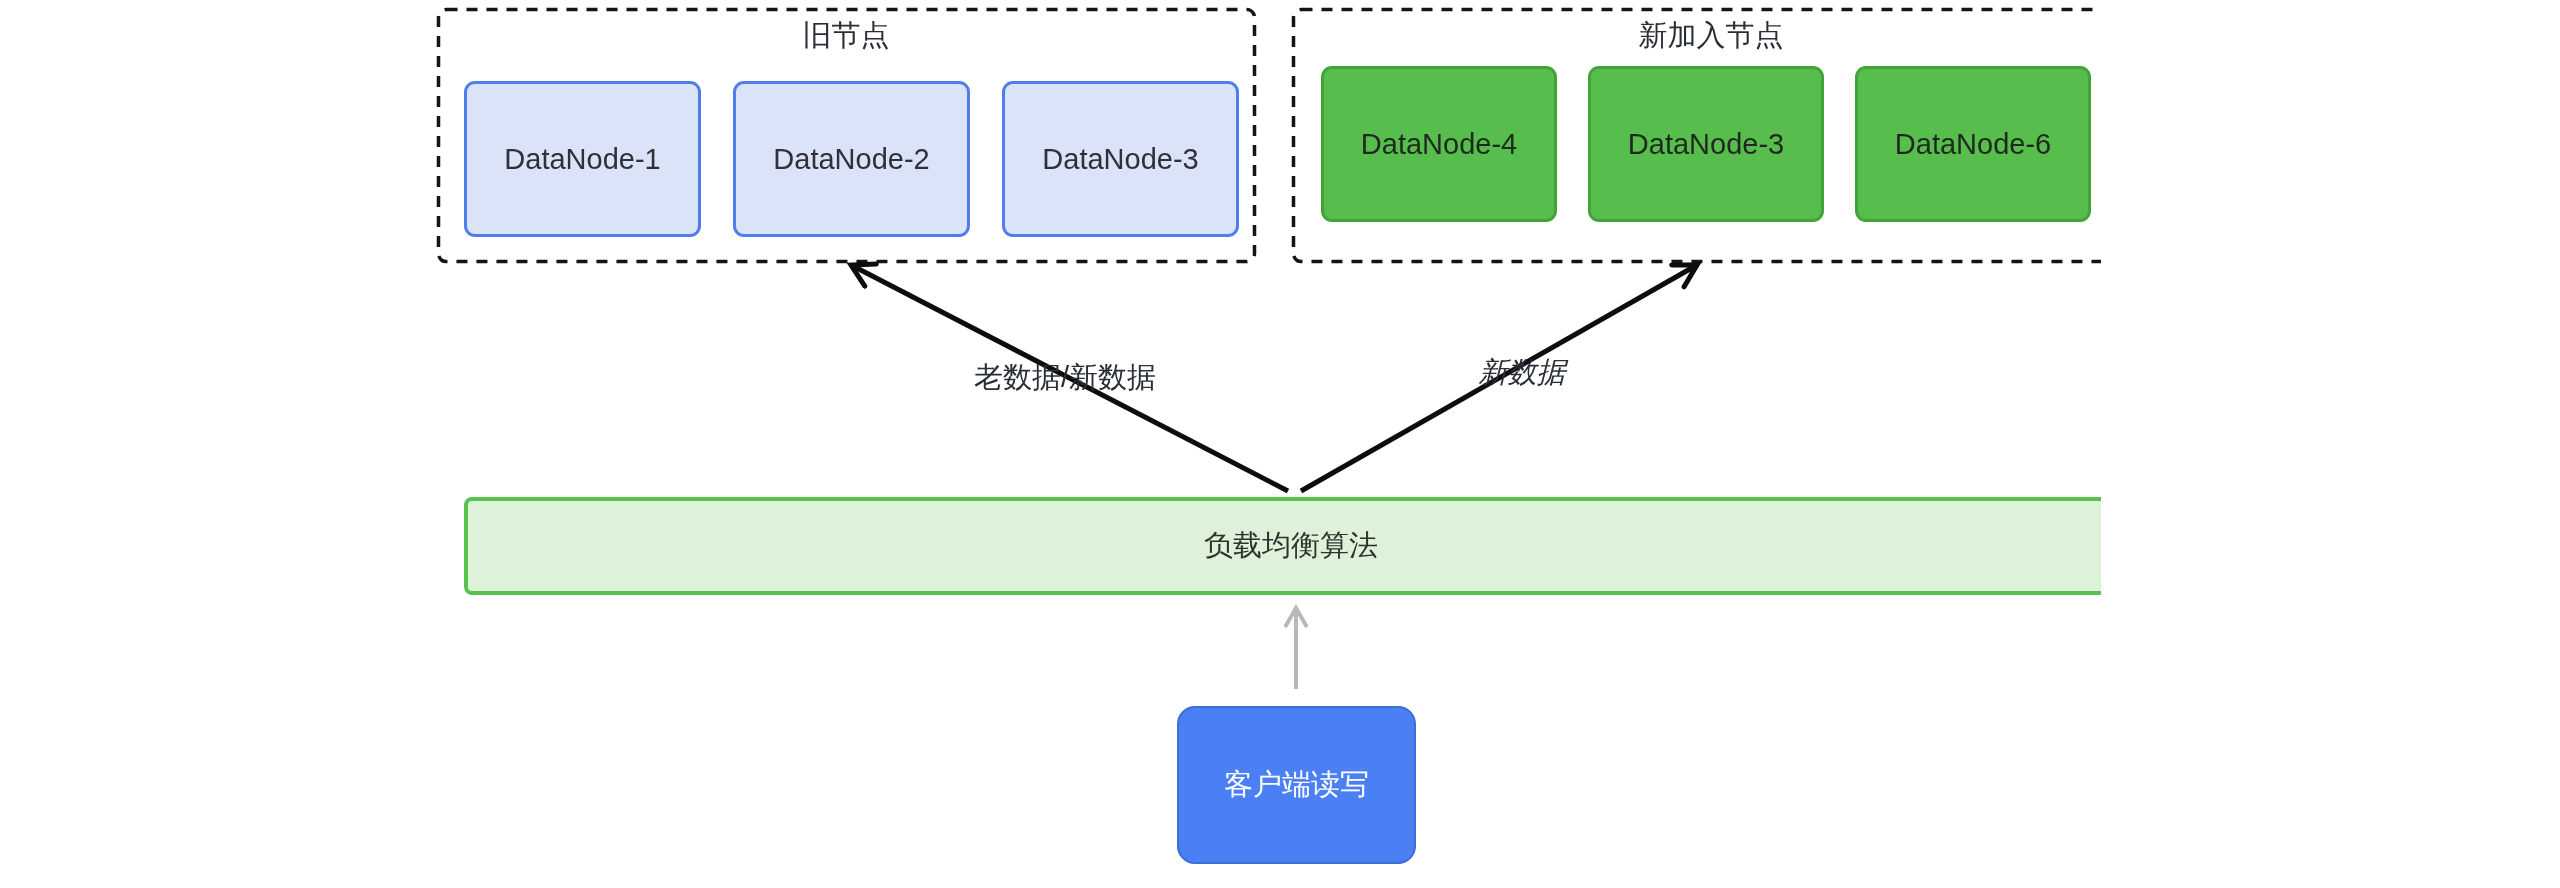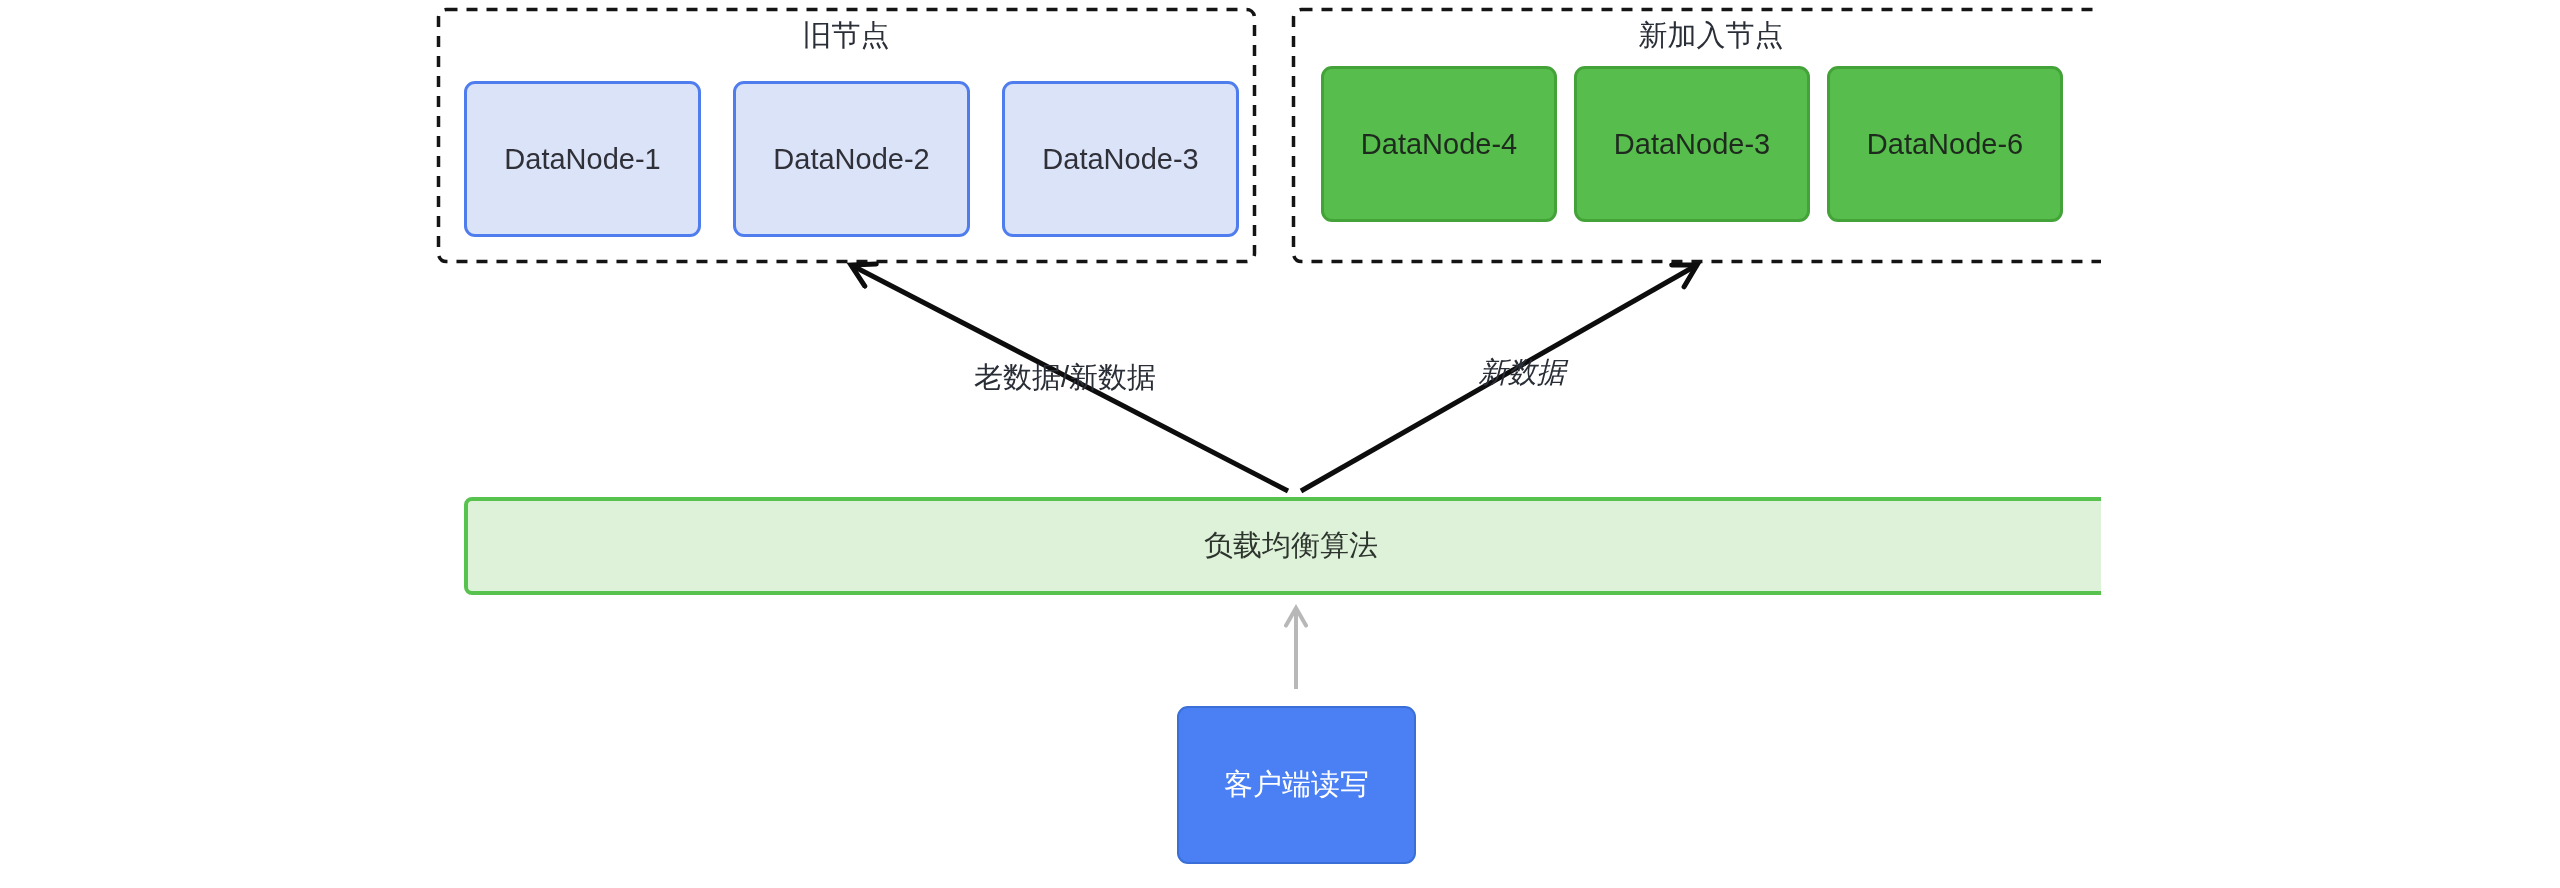--- a/index.html
+++ b/index.html
@@ -19,38 +19,38 @@
     display:flex;align-items:center;justify-content:center;
     font-size:29px;white-space:nowrap;
   }
   .node.blue{
     background:#dbe3f9;border:3px solid #4f7dee;color:#2f3038;margin-top:15px;
   }
   .node.green{
     width:236px;background:#57bd4c;border:3px solid #43a339;color:#1f2a1f;
   }
   .row-old{left:464px;top:66px;gap:32px;}
-  .row-new{left:1321px;top:66px;gap:17px;}
+  .row-new{left:1321px;top:66px;gap:31px;}
 
   .edge-label{
     position:absolute;transform:translateX(-50%);
     font-size:29px;color:#2a2e37;white-space:nowrap;
   }
   .edge-label.old{left:1065px;top:358px;text-align:center;}
   .edge-label.new{left:1522px;top:353px;font-style:italic;}
 
   .balancer{
     position:absolute;left:464px;top:497px;width:1654px;height:98px;
     box-sizing:border-box;background:#ddf2d8;border:4px solid #57c24e;border-radius:8px;
     display:flex;align-items:center;justify-content:center;
     font-size:29px;color:#2d332d;
   }
   .client{
     position:absolute;left:1177px;top:706px;width:239px;height:158px;
-    box-sizing:border-box;background:#4b80f4;border:2px solid #3a6fd8;border-radius:11px;
+    box-sizing:border-box;background:#4b80f4;border:2px solid #3a6fd8;border-radius:18px;
     display:flex;align-items:center;justify-content:center;
     font-size:29px;color:#ffffff;
   }
 </style>
 </head>
 <body>
 
 <div class="canvas">
 
   <svg class="layer" viewBox="0 0 2560 888">

